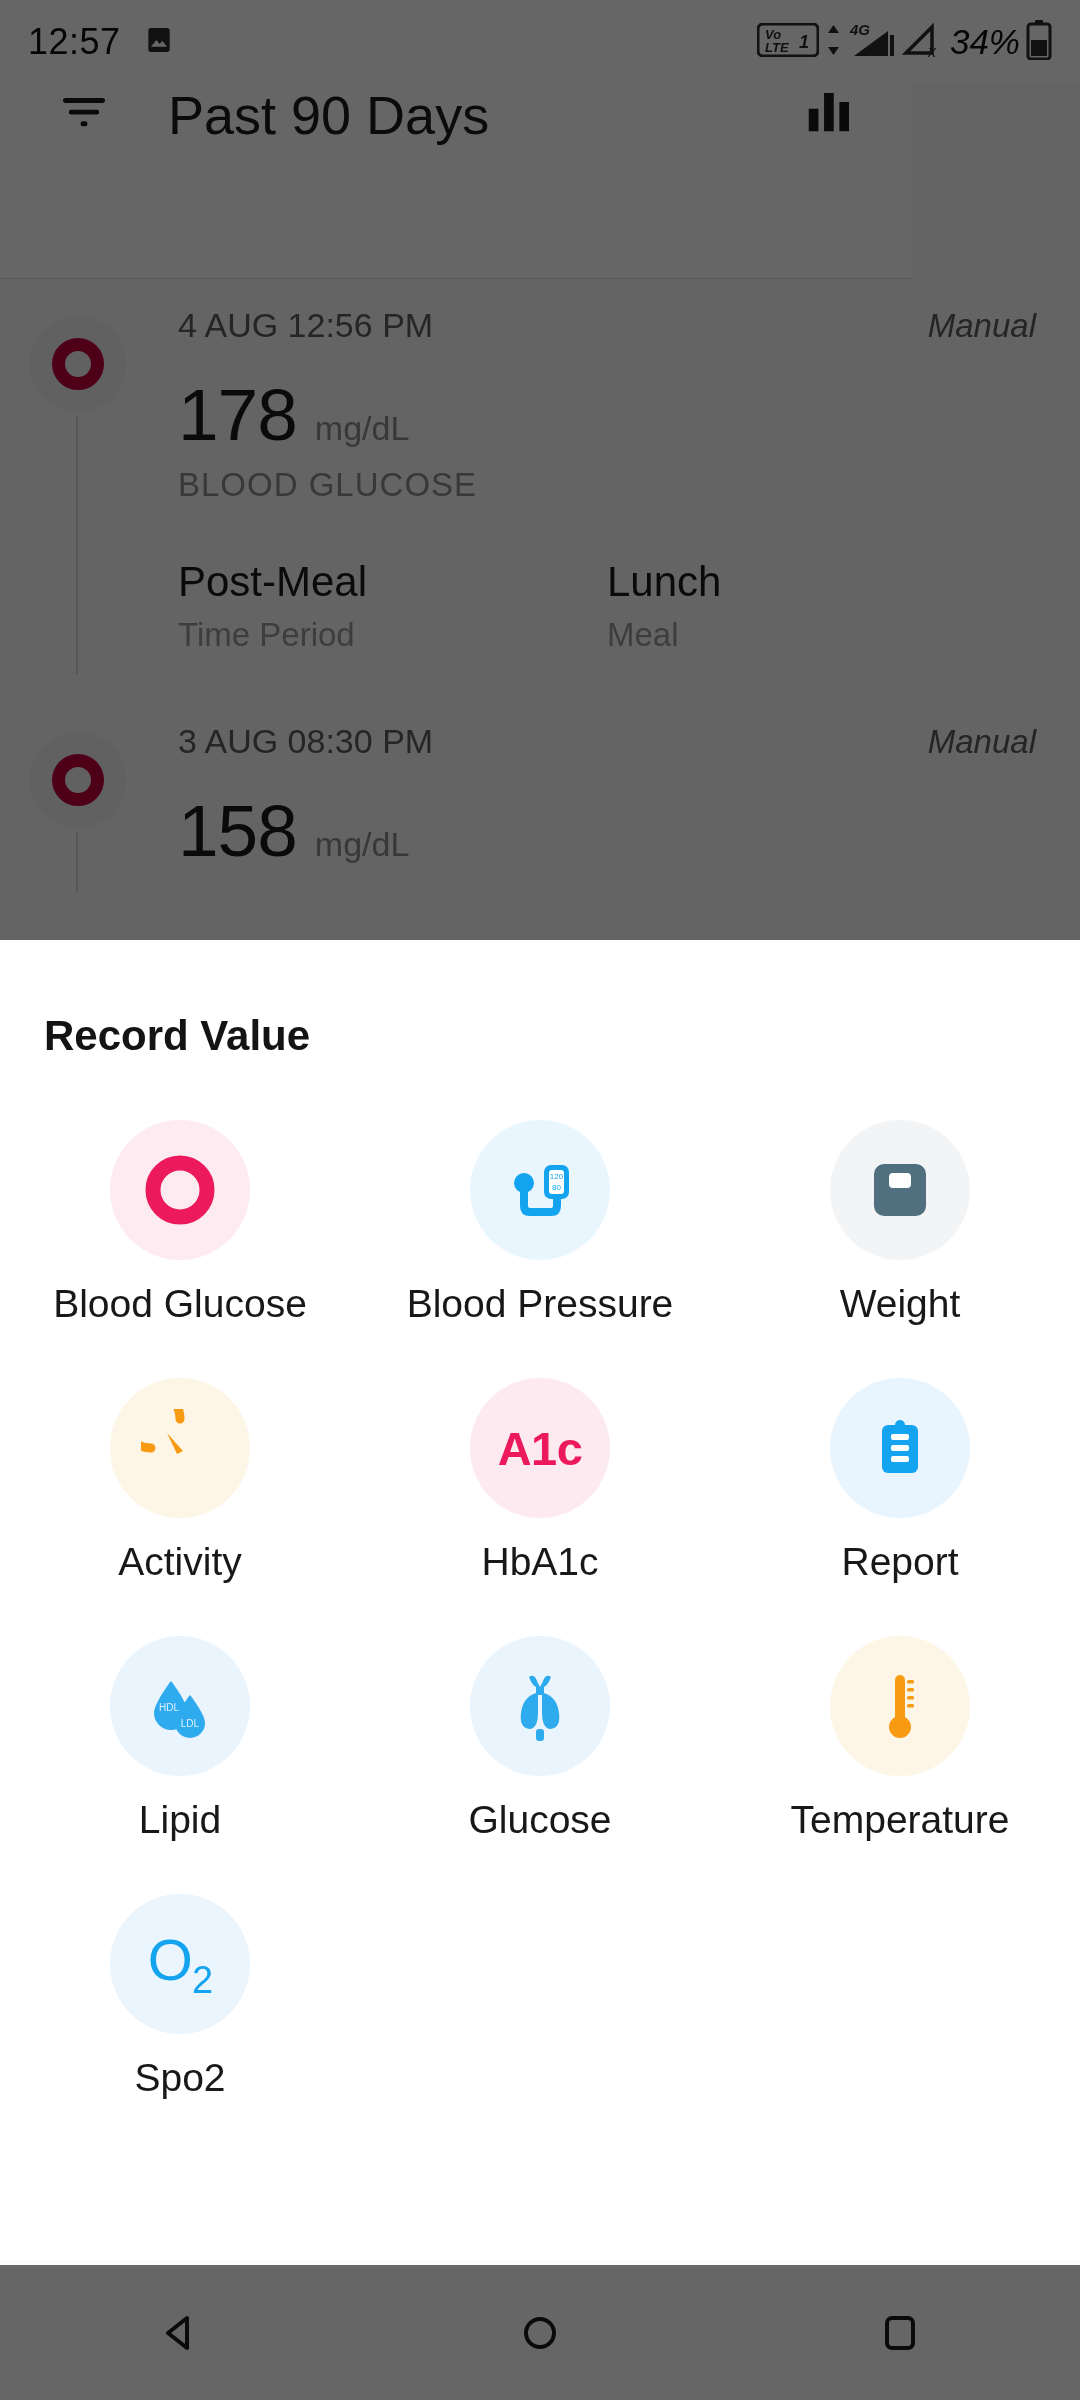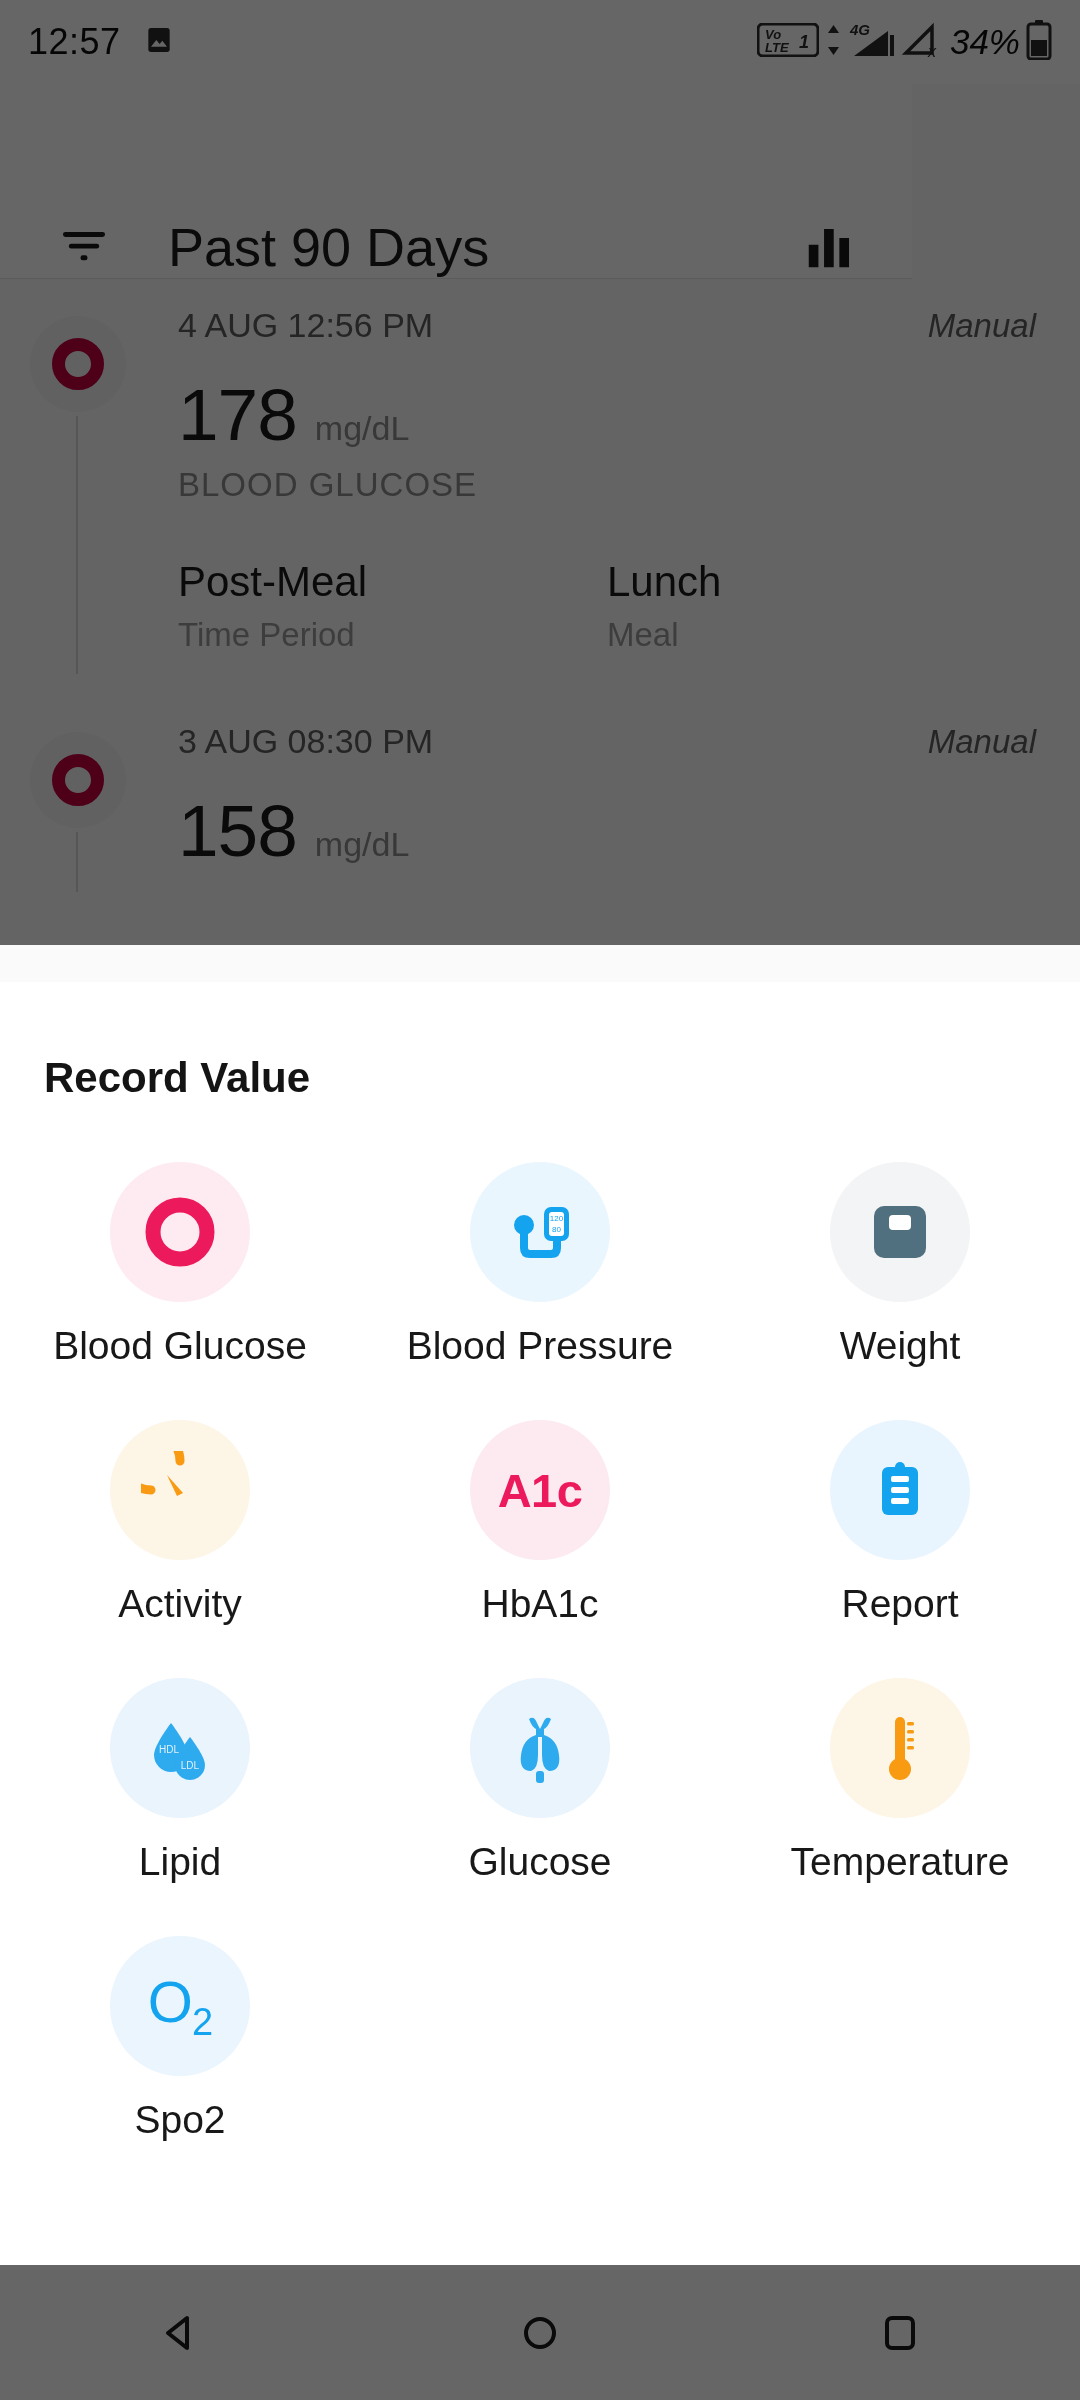--- a/index.html
+++ b/index.html
@@ -61,21 +61,21 @@
   }
 
   
   #app-header {
     position: absolute;
     left: 0; top: 84px;
     width: 912px;
     height: 195px;
     background: #ffffff;
     display: flex;
-    align-items: flex-end;
+    align-items: flex-start;
     padding: 0 56px;
     box-sizing: border-box;
     border-bottom: 1px solid #e3e3e3;
     z-index: 10;
   }
   #app-header .title {
     font-family: "Liberation Sans", sans-serif;
     font-size: 54px;
     color: #1d1d1d;
     margin-left: 56px;
@@ -179,21 +179,21 @@
     font-family: "Liberation Sans", sans-serif;
     font-size: 33px;
     color: #9a9a9a;
     margin-top: 10px;
   }
 
   
   #bottom-sheet {
     position: absolute;
     left: 0;
-    top: 982px;
+    top: 940px;
     width: 1080px;
     height: 1320px;
     background: #ffffff;
     z-index: 100;
     box-sizing: border-box;
     padding: 0;
   }
   #sheet-title {
     font-family: "Liberation Sans", sans-serif;
     font-size: 42px;

